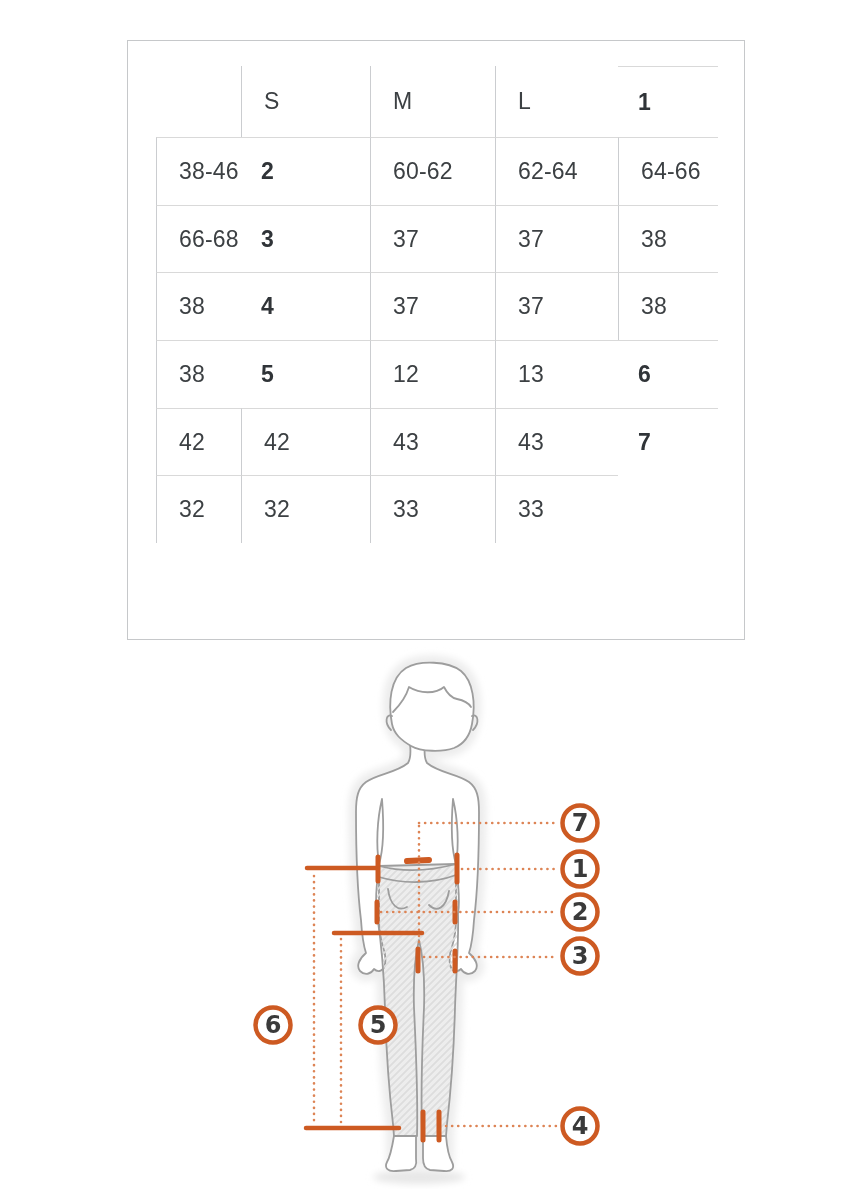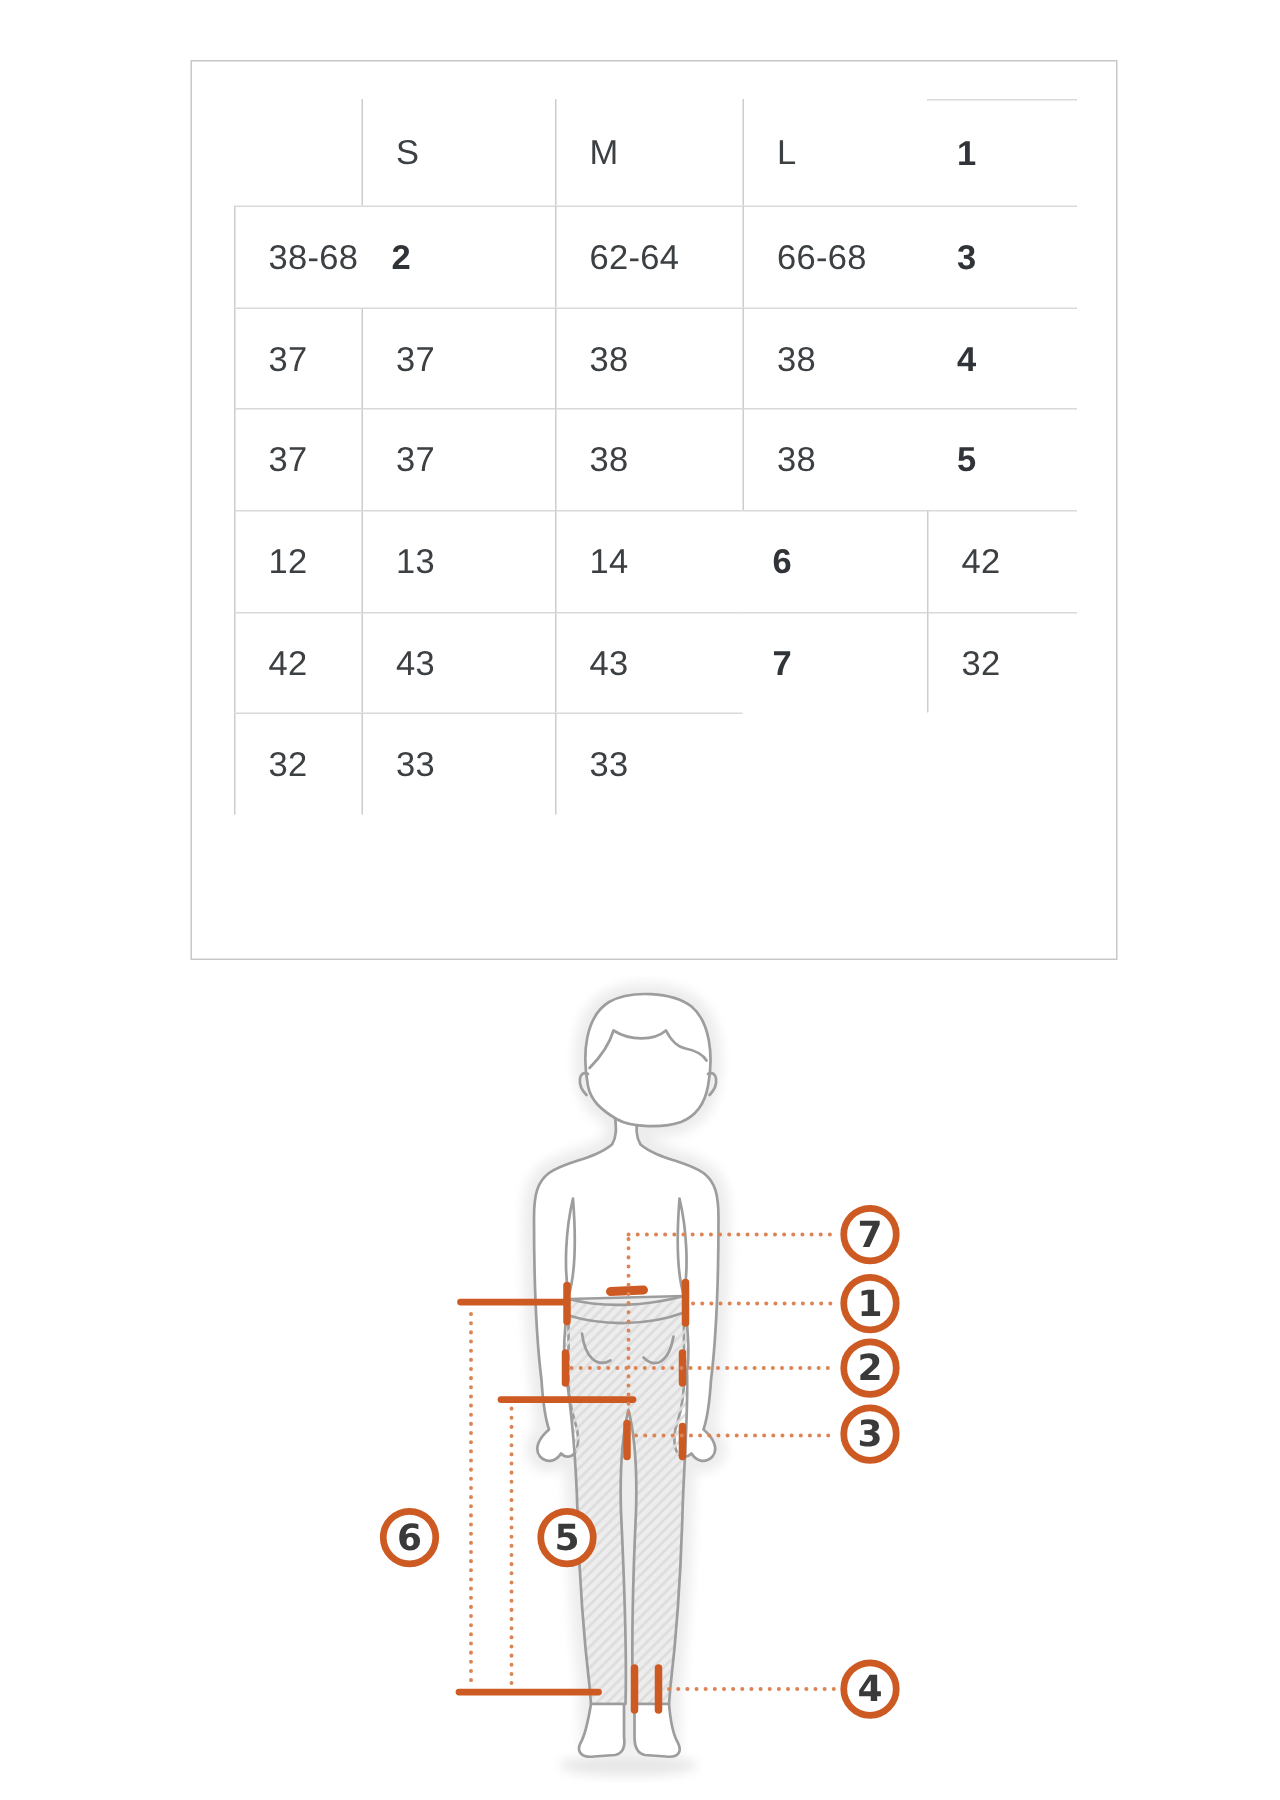--- a/index.html
+++ b/index.html
@@ -40,42 +40,43 @@
 
   <section class="card">
     <div class="grid">
 
       <div class="cell rowlabel"></div>
       <div class="cell vline">S</div>
       <div class="cell vline">M</div>
       <div class="cell vline">L</div>
 
       <div class="cell rowlabel hline">1</div>
-      <div class="cell vline hline">38-68</div>
+      <div class="cell vline hline">38-46</div>
 
       <div class="cell rowlabel hline">2</div>
+      <div class="cell vline hline">60-62</div>
       <div class="cell vline hline">62-64</div>
+      <div class="cell vline hline">64-66</div>
       <div class="cell vline hline">66-68</div>
 
       <div class="cell rowlabel hline">3</div>
       <div class="cell vline hline">37</div>
       <div class="cell vline hline">37</div>
       <div class="cell vline hline">38</div>
       <div class="cell vline hline">38</div>
 
       <div class="cell rowlabel hline">4</div>
       <div class="cell vline hline">37</div>
       <div class="cell vline hline">37</div>
       <div class="cell vline hline">38</div>
       <div class="cell vline hline">38</div>
 
       <div class="cell rowlabel hline">5</div>
       <div class="cell vline hline">12</div>
       <div class="cell vline hline">13</div>
-      <div class="cell vline hline">14</div>
 
       <div class="cell rowlabel hline">6</div>
       <div class="cell vline hline">42</div>
       <div class="cell vline hline">42</div>
       <div class="cell vline hline">43</div>
       <div class="cell vline hline">43</div>
 
       <div class="cell rowlabel hline">7</div>
       <div class="cell vline hline">32</div>
       <div class="cell vline hline">32</div>

